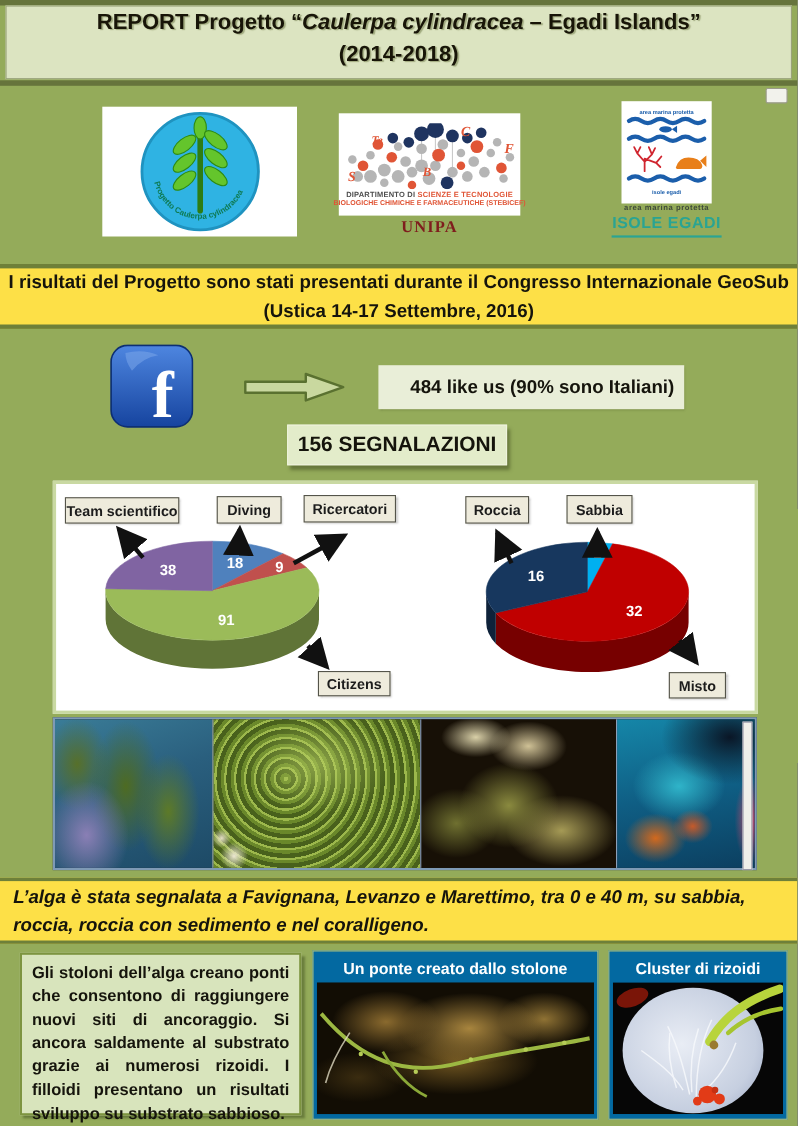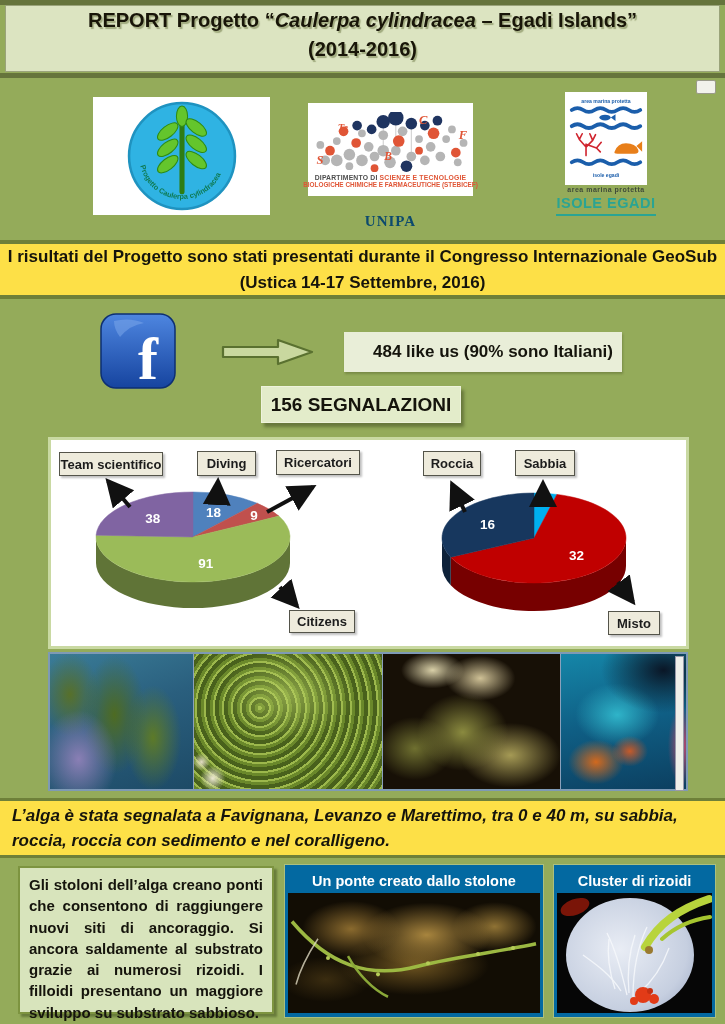--- a/index.html
+++ b/index.html
@@ -26,23 +26,23 @@
   }
   
   .card{background:#fff;display:flex;align-items:center;justify-content:center;}
   .card1{left:93px;top:97px;width:177px;height:118px;}
   .card2{left:308px;top:103px;width:165px;height:93px;flex-direction:column;padding:3px 2px;}
   .card3{left:565px;top:92px;width:82px;height:93px;}
   .dept-line1{font-size:6.8px;font-weight:bold;letter-spacing:.2px;white-space:nowrap;margin-top:2px;}
   .dept-line1 .g{color:#4d4d4d;}
   .dept-line1 .o{color:#e05536;}
   .dept-line2{font-size:6.4px;font-weight:bold;color:#e05536;white-space:nowrap;}
-  .unipa{left:308px;top:213px;width:165px;text-align:center;
+  .unipa{left:308px;top:199px;width:165px;text-align:center;
     font-family:"Liberation Serif",serif;font-weight:bold;font-size:15px;
-    color:#0c4a6e;letter-spacing:1px;}
+    color:#7f1d1d;letter-spacing:1px;}
   .egadi-sub{left:556px;top:186px;width:100px;text-align:center;
     font-size:7px;font-weight:bold;color:#3f4a3a;letter-spacing:.5px;}
   .egadi-name{left:549px;top:195px;width:114px;text-align:center;
     font-size:14.5px;font-weight:bold;color:#2aa493;letter-spacing:.5px;}
   .egadi-line{left:556px;top:214px;width:100px;height:2px;background:#2aa493;}
   
   .banner{
     left:0;width:725px;background:#fde047;
     border-top:4px solid #6e8039;border-bottom:4px solid #6e8039;
     font-size:17px;font-weight:bold;color:#15140c;
@@ -133,21 +133,21 @@
   .svg-overlay{position:absolute;inset:0;width:100%;height:100%;}
 </style>
 </head>
 <body>
 
 <div class="page">
 
   <div class="abs top-band"></div>
   <div class="abs title-box">
     <div><span>REPORT Progetto “</span><i>Caulerpa cylindracea</i><span> – Egadi Islands”</span></div>
-    <div>(2014-2016)</div>
+    <div>(2014-2018)</div>
   </div>
   <div class="abs title-sep"></div>
   <div class="abs corner-widget"></div>
 
   <div class="abs card card1">
     <svg width="112" height="112" viewBox="0 0 110 110">
       <circle cx="55" cy="55" r="52" fill="#2fb3e3" stroke="#1f93c0" stroke-width="2.5"></circle>
       <g>
         <path d="M55 90 L55 18" stroke="#2e7d14" stroke-width="5" stroke-linecap="round" fill="none"></path>
         <ellipse cx="55" cy="16" rx="5.5" ry="10" fill="#64c52c" stroke="#2e8a12" stroke-width="1"></ellipse>
@@ -335,21 +335,21 @@
     <div class="photo2 strip-sep"></div>
     <div class="photo3 strip-sep"></div>
     <div class="photo4 strip-sep"></div>
     <div class="strip-corner"></div>
   </div>
 
   <div class="abs banner sighting">
     <div>L’alga è stata segnalata a Favignana,  Levanzo e Marettimo, tra 0 e 40 m, su sabbia, roccia, roccia con sedimento e nel coralligeno.</div>
   </div>
 
-  <div class="abs stolon-box">Gli stoloni dell’alga creano ponti che consentono di raggiungere nuovi siti di ancoraggio. Si ancora saldamente al substrato grazie ai numerosi rizoidi. I filloidi presentano un maggiore sviluppo su substrato sabbioso.</div>
+  <div class="abs stolon-box">Gli stoloni dell’alga creano ponti che consentono di raggiungere nuovi siti di ancoraggio. Si ancora saldamente al substrato grazie ai numerosi rizoidi. I filloidi presentano un risultati sviluppo su substrato sabbioso.</div>
 
   <div class="abs photo-card card-bridge">
     <div class="photo-caption">Un ponte creato dallo stolone</div>
     <div class="photo-frame">
       <div class="bridge-bg"></div>
       <svg class="svg-overlay" viewBox="0 0 252 118" preserveAspectRatio="none">
         <path d="M4 28 C40 70 80 85 130 72 C170 62 210 58 248 50" stroke="#9cb842" stroke-width="3.5" fill="none"></path>
         <path d="M60 62 C70 80 85 95 100 102" stroke="#8aa838" stroke-width="2.5" fill="none"></path>
         <path d="M30 45 C20 60 12 75 8 90" stroke="#ddd8c0" stroke-width="1.5" fill="none" opacity="0.8"></path>
         <g fill="#b6cc58">

